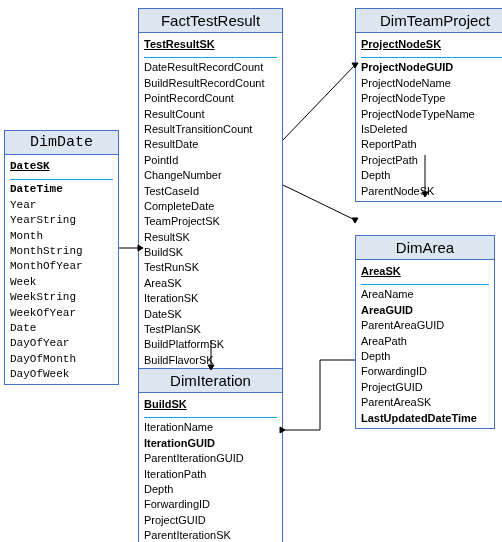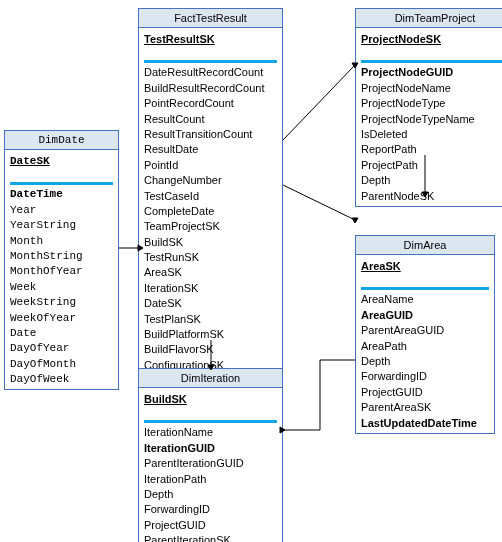--- a/index.html
+++ b/index.html
@@ -17,29 +17,29 @@
       background: #dce6f1;
       border: 1px solid #4472c4;
       min-width: 110px;
     }
     .entity-title {
       background: #dce6f1;
       text-align: center;
       font-weight: normal;
       padding: 3px 5px;
       border-bottom: 1px solid #4472c4;
-      font-size: 11px;
+      font-size: 15px;
     }
     .entity-body {
       background: #fff;
       padding: 2px 5px;
     }
     .pk-section {
-      border-bottom: 3px solid #0ea5e9;
-      padding: 2px 0 13px 0;
+      border-bottom: 1px solid #0ea5e9;
+      padding: 2px 0 5px 0;
       margin-bottom: 2px;
     }
     .pk-label {
       font-weight: bold;
       text-decoration: underline;
       font-size: 11px;
     }
     .field {
       font-size: 11px;
       line-height: 1.4;
@@ -100,20 +100,21 @@
     <div class="field">BuildResultRecordCount</div>
     <div class="field">PointRecordCount</div>
     <div class="field">ResultCount</div>
     <div class="field">ResultTransitionCount</div>
     <div class="field">ResultDate</div>
     <div class="field">PointId</div>
     <div class="field">ChangeNumber</div>
     <div class="field">TestCaseId</div>
     <div class="field">CompleteDate</div>
     <div class="field">TeamProjectSK</div>
+    <div class="field">ResultSK</div>
     <div class="field">BuildSK</div>
     <div class="field">TestRunSK</div>
     <div class="field">AreaSK</div>
     <div class="field">IterationSK</div>
     <div class="field">DateSK</div>
     <div class="field">TestPlanSK</div>
     <div class="field">BuildPlatformSK</div>
     <div class="field">BuildFlavorSK</div>
     <div class="field">ConfigurationSK</div>
     <div class="field">TestSuiteSK</div>

